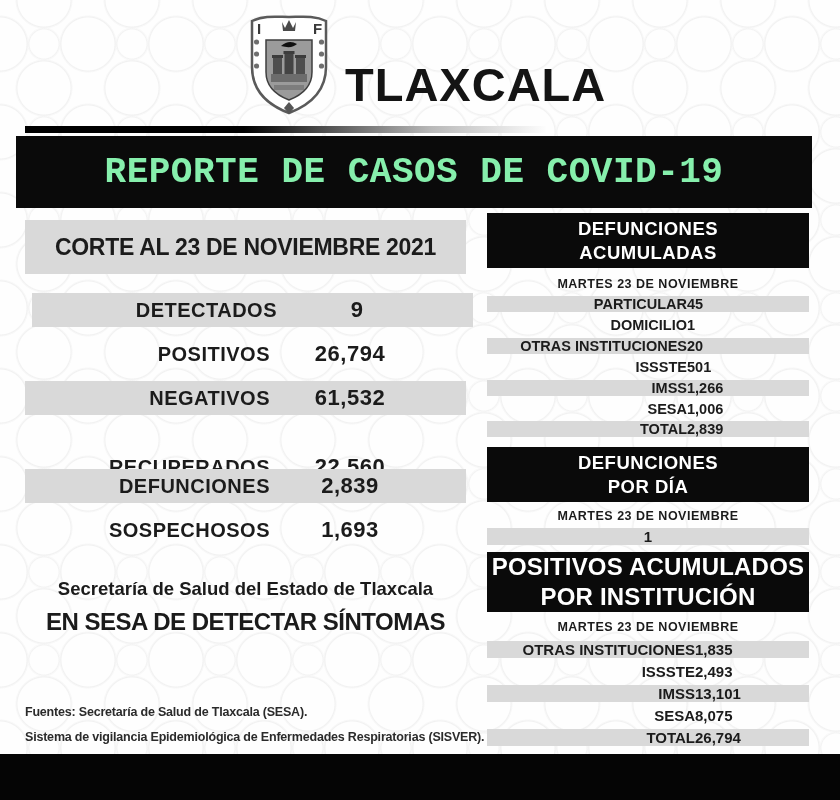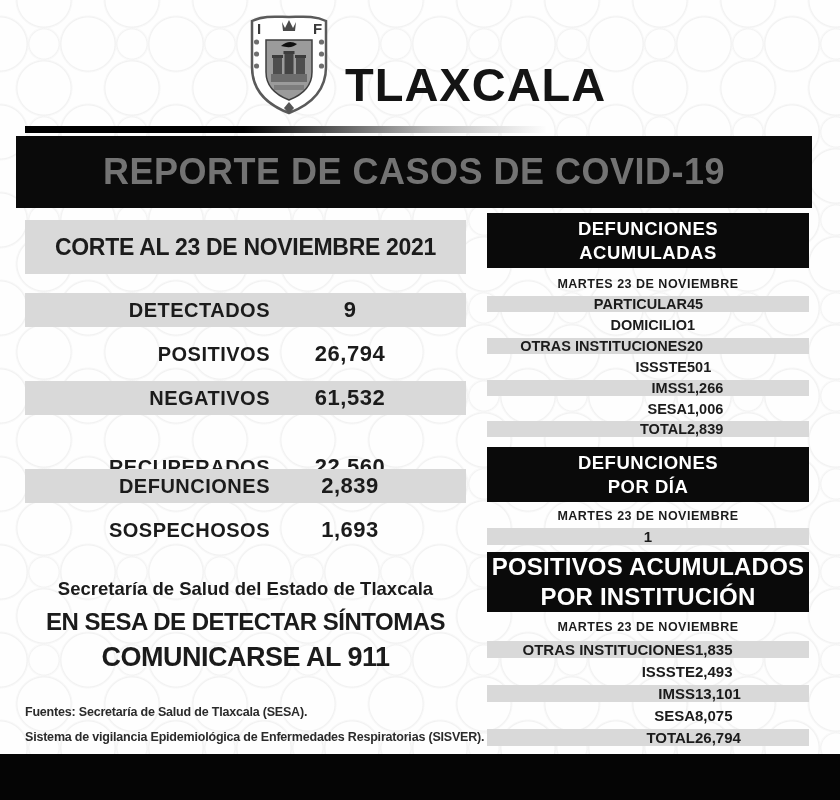--- a/index.html
+++ b/index.html
@@ -13,22 +13,22 @@
       radial-gradient(circle 30px at 100% 50%, rgba(0,0,0,0) 26px, #f1f1f1 27px, rgba(0,0,0,0) 29px),
       radial-gradient(circle 30px at 50% 100%, rgba(0,0,0,0) 26px, #f1f1f1 27px, rgba(0,0,0,0) 29px),
       radial-gradient(circle 18px at 50% 50%, rgba(0,0,0,0) 14px, #f3f3f3 15px, rgba(0,0,0,0) 17px);
     background-size:88px 88px;
   }
   .abs{position:absolute;}
   .coat{left:243px;top:10px;width:92px;height:108px;}
   .brand{left:345px;top:57px;width:300px;font-size:47px;font-weight:bold;letter-spacing:1px;color:#141414;}
   .grad-bar{left:25px;top:126px;width:521px;height:7px;
     background:linear-gradient(to right,#000 0%,#000 42%,#b9b9b9 78%,#fdfdfd 100%);}
-  .banner{left:16px;top:136px;width:796px;height:72px;background:#0a0a0a;color:#737373;
-    display:flex;align-items:center;justify-content:center;font-size:36px;font-weight:bold;letter-spacing:0.5px;}
+  .banner{left:16px;top:136px;width:796px;height:72px;background:#0a0a0a;color:#86efac;
+    display:flex;align-items:center;justify-content:center;font-size:36px;font-weight:bold;letter-spacing:0.5px;font-family:Liberation Mono, monospace;}
   .cutoff{left:25px;top:220px;width:441px;height:54px;background:#d9d9d9;
     display:flex;align-items:center;justify-content:center;font-size:23px;font-weight:bold;letter-spacing:-0.3px;}
   .lrow{left:25px;width:441px;height:34px;display:flex;align-items:center;}
   .lrow .lbl{flex:0 0 245px;text-align:right;font-size:20px;font-weight:bold;letter-spacing:0.5px;}
   .lrow .val{flex:0 0 160px;text-align:center;font-size:22px;font-weight:bold;letter-spacing:0.5px;}
   .gray{background:#d9d9d9;}
   .agency{left:25px;top:578px;width:441px;text-align:center;font-size:18.5px;font-weight:bold;}
   .advice1{left:25px;top:608px;width:441px;text-align:center;font-size:24px;font-weight:bold;letter-spacing:-0.5px;}
   .advice2{left:25px;top:642px;width:441px;text-align:center;font-size:27px;font-weight:bold;letter-spacing:-0.5px;}
   .src{left:25px;width:470px;font-size:12.5px;font-weight:bold;letter-spacing:-0.2px;color:#2b2b2b;}
@@ -81,21 +81,21 @@
     </svg>
   </div>
   <div class="abs brand">TLAXCALA</div>
 
   <div class="abs grad-bar"></div>
 
   <div class="abs banner">REPORTE DE CASOS DE COVID-19</div>
 
   <div class="abs cutoff">CORTE AL 23 DE NOVIEMBRE 2021</div>
 
-  <div class="abs lrow gray" style="top:293px;">
+  <div class="abs lrow gray" style="top:293px;margin-left:7px;">
     <span class="lbl">DETECTADOS</span>
     <span class="val">9</span>
   </div>
   <div class="abs lrow" style="top:337px;">
     <span class="lbl">POSITIVOS</span>
     <span class="val">26,794</span>
   </div>
   <div class="abs lrow gray" style="top:381px;">
     <span class="lbl">NEGATIVOS</span>
     <span class="val">61,532</span>
@@ -108,21 +108,20 @@
     <span class="lbl">DEFUNCIONES</span>
     <span class="val">2,839</span>
   </div>
   <div class="abs lrow" style="top:513px;">
     <span class="lbl">SOSPECHOSOS</span>
     <span class="val">1,693</span>
   </div>
 
   <div class="abs agency">Secretaría de Salud del Estado de Tlaxcala</div>
   <div class="abs advice1">EN SESA DE DETECTAR SÍNTOMAS</div>
-  <div class="abs advice2">COMUNICARSE AL 911</div>
   <div class="abs src src2">Sistema de vigilancia Epidemiológica de Enfermedades Respiratorias (SISVER).</div>
   <div class="abs src src1">Fuentes:  Secretaría de Salud de Tlaxcala (SESA).</div>
 
   <div class="abs blackbox bb1">
     <span>DEFUNCIONES</span>
     <span>ACUMULADAS</span>
   </div>
   <div class="abs rdate rd1">MARTES 23 DE NOVIEMBRE</div>
 
   <div class="abs rrow gray" style="top:296px;">

